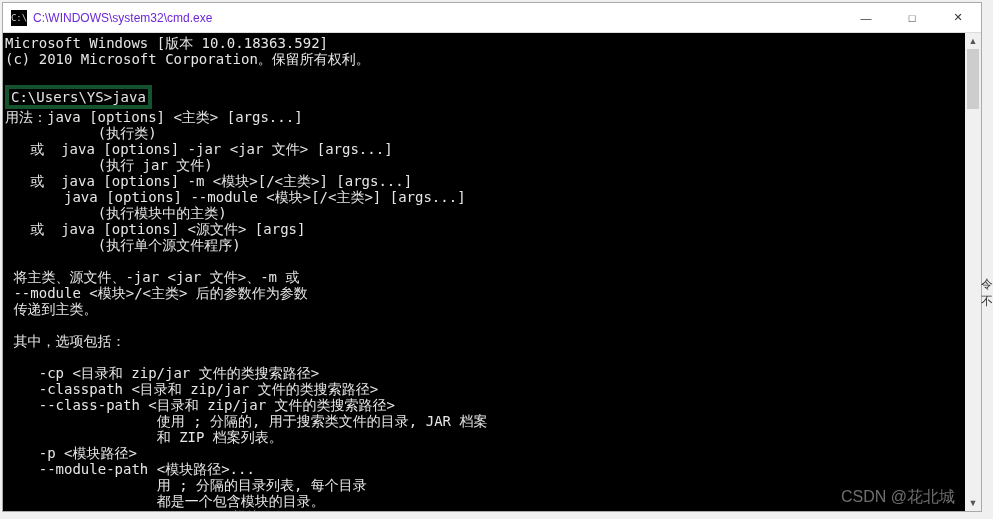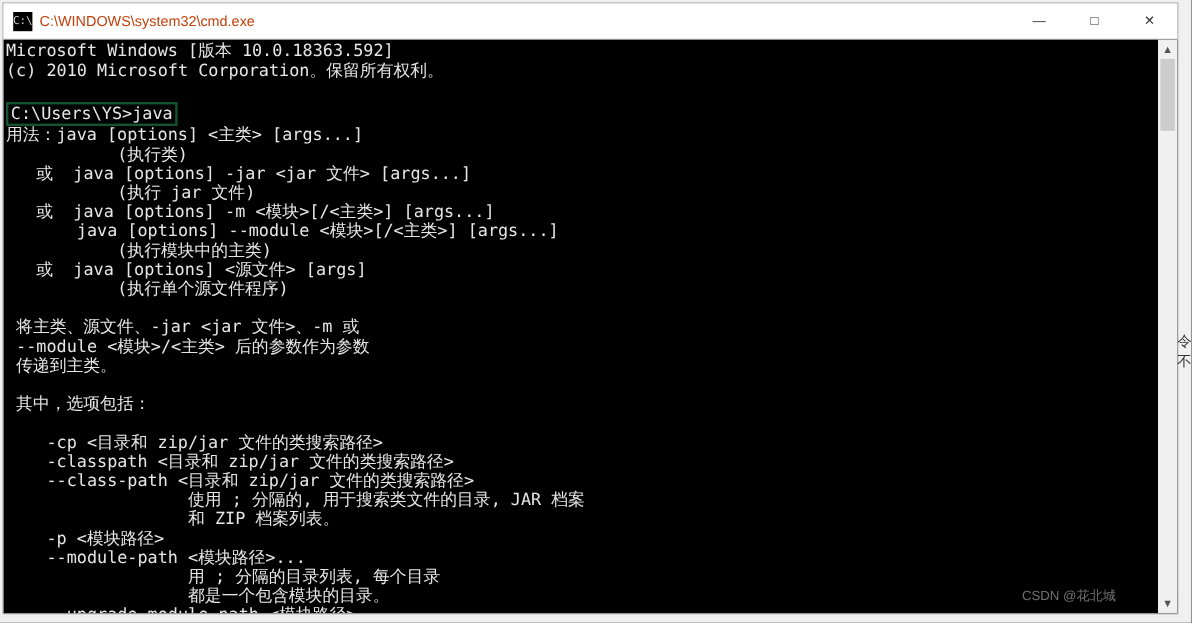--- a/index.html
+++ b/index.html
@@ -38,21 +38,21 @@
       display: inline-flex;
       align-items: center;
       justify-content: center;
       font-size: 9px;
       color: #ccc;
       font-family: Consolas, monospace;
     }
     .titlebar-title {
       flex: 1;
       font-size: 12px;
-      color: #c2410c;
+      color: #6d28d9;
     }
     .win-controls { display: flex; height: 100%; }
     .win-btn {
       width: 46px;
       height: 100%;
       display: flex;
       align-items: center;
       justify-content: center;
       font-size: 11px;
       color: #333;
@@ -69,21 +69,21 @@
       padding: 2px 0 2px 2px;
       color: #e6e6e6;
       font-family: "NSimSun", "SimSun", Consolas, monospace;
       font-size: 14px;
       line-height: 16px;
       white-space: pre;
       overflow: hidden;
       position: relative;
     }
     .highlight-box {
-      border: 2px solid #14532d;
+      border: 4px solid #14532d;
       padding: 0 2px;
       display: inline-block;
       margin-top: 2px;
     }
     .scrollbar {
       width: 16px;
       background: #f0f0f0;
       display: flex;
       flex-direction: column;
     }
@@ -101,22 +101,22 @@
       position: absolute;
       top: 0;
       left: 2px;
       right: 2px;
       height: 60px;
       background: #cdcdcd;
     }
     .watermark {
       position: absolute;
       bottom: 6px;
-      right: 35px;
-      font-size: 11px;
+      right: 10px;
+      font-size: 16px;
       color: rgba(200,200,200,0.55);
       font-family: "Microsoft YaHei", sans-serif;
     }
     .outside-text {
       position: absolute;
       top: 276px;
       right: 0;
       font-size: 12px;
       color: #333;
     }

